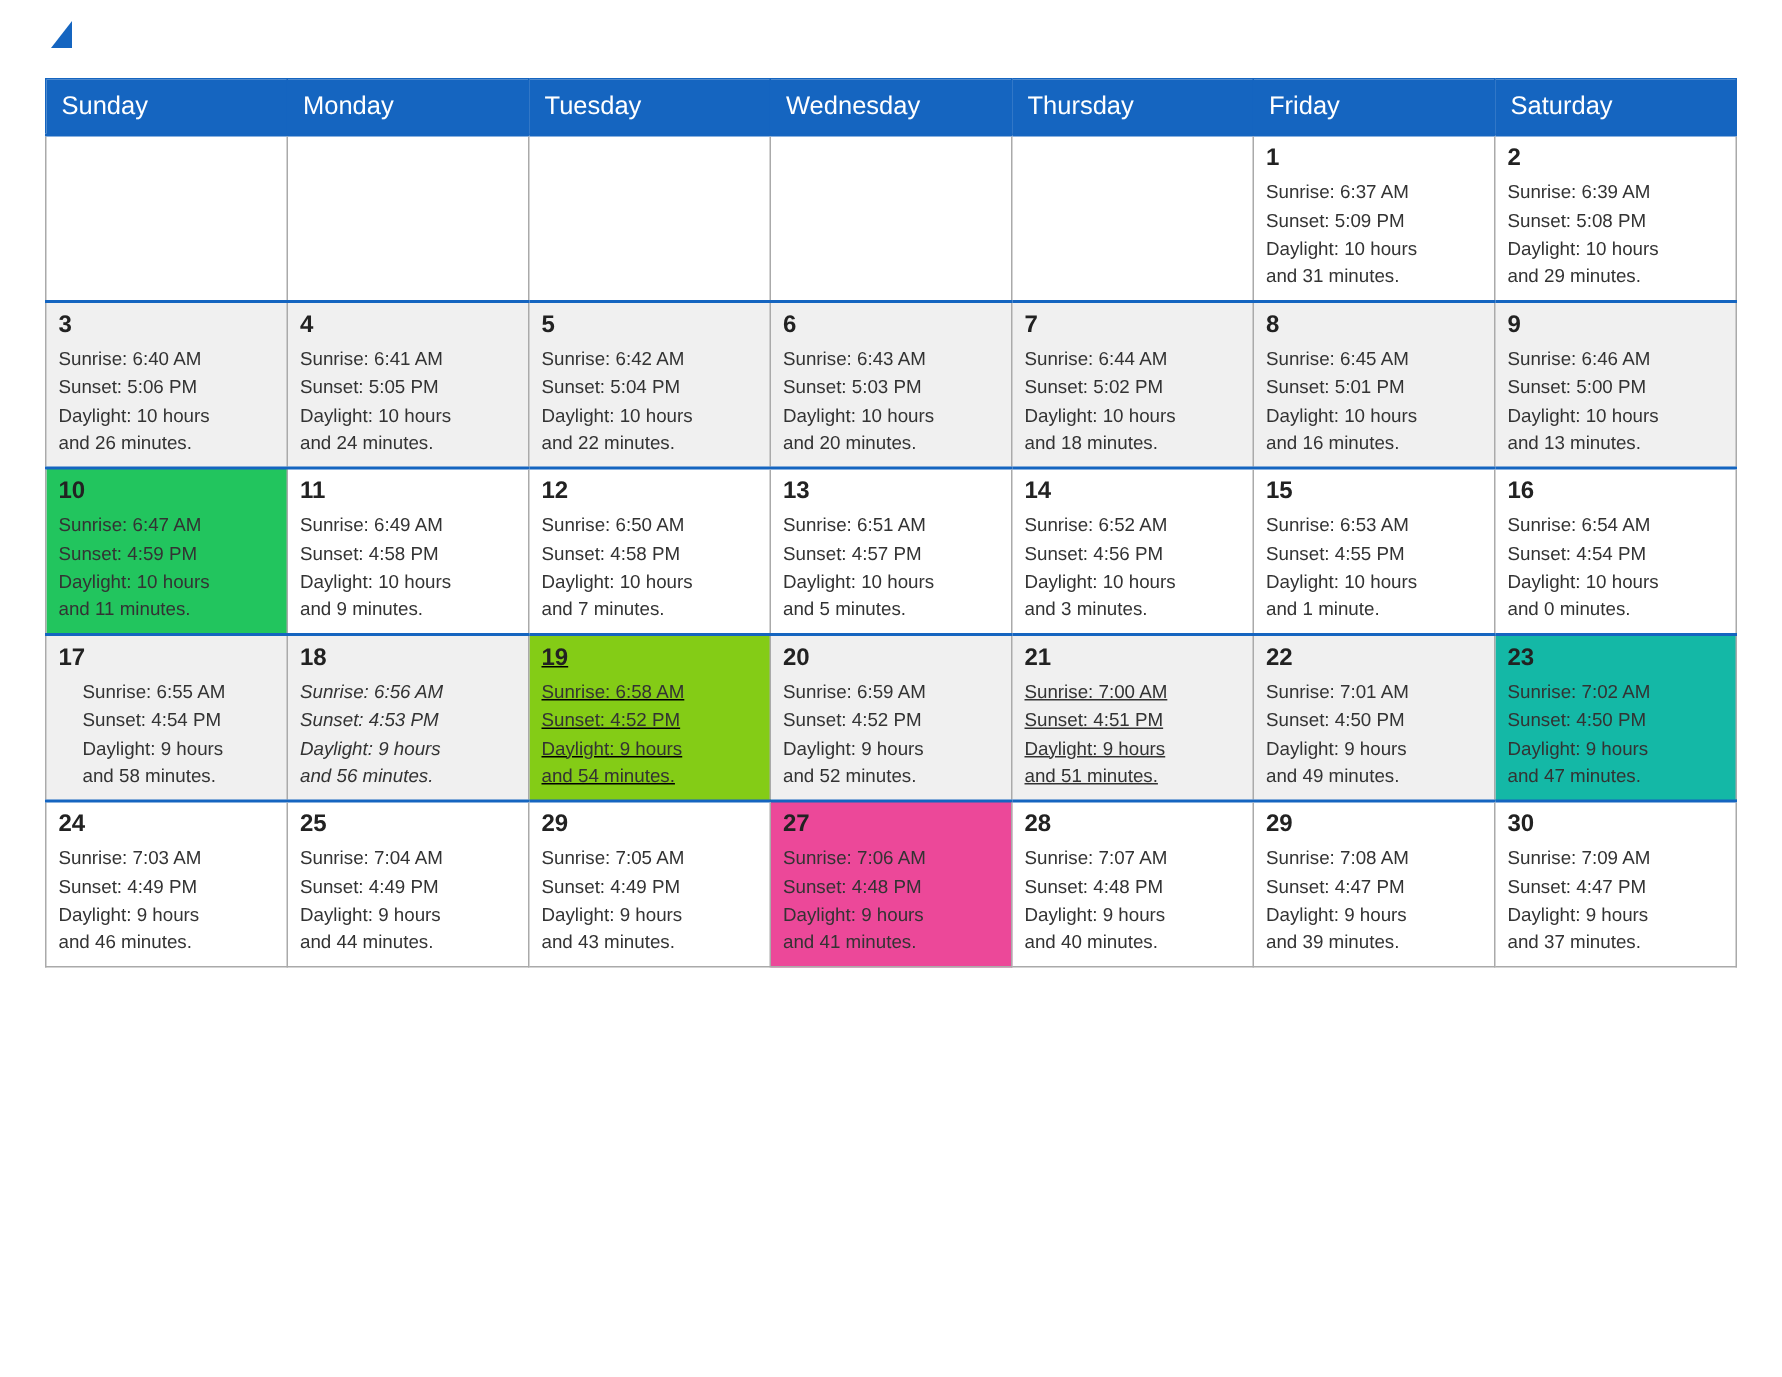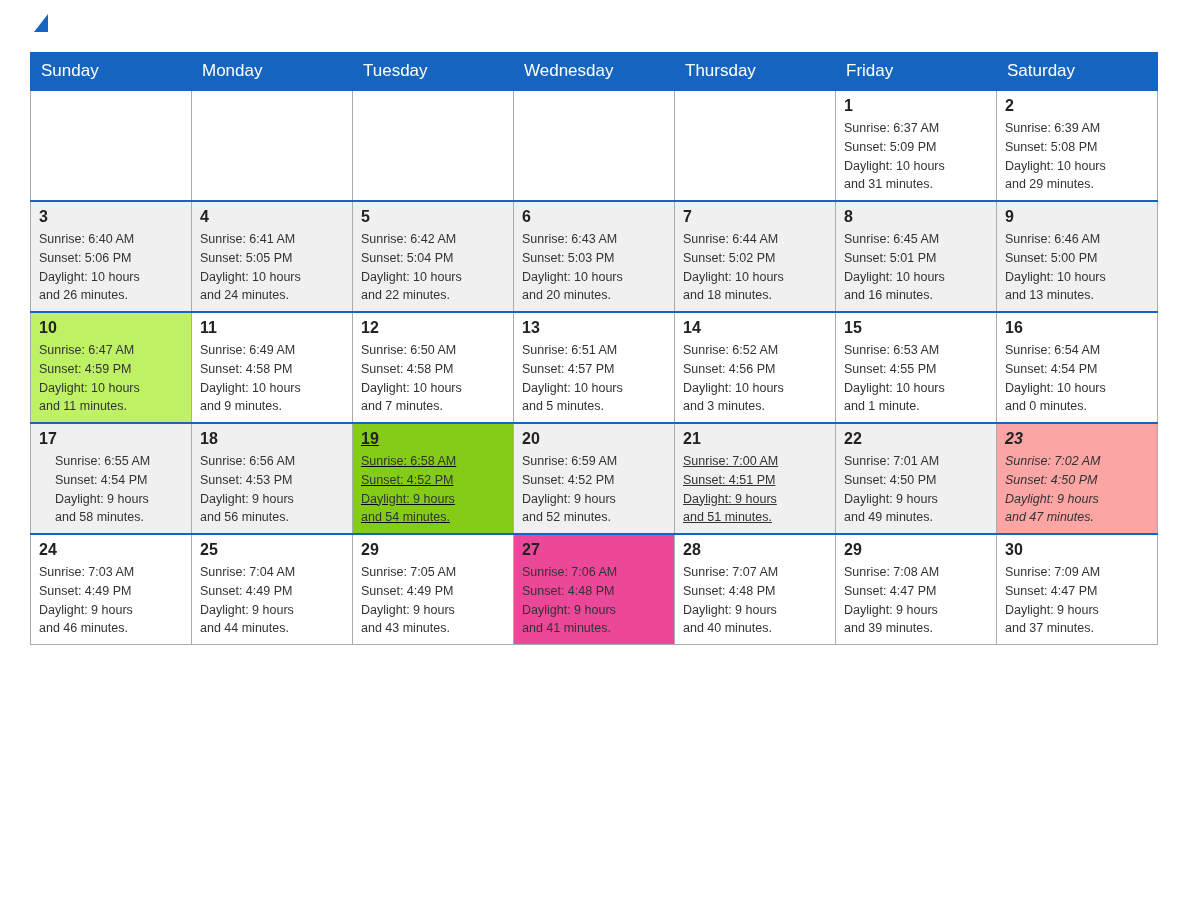--- a/index.html
+++ b/index.html
@@ -199,21 +199,21 @@
         </td>
         <td style="background: rgb(240, 240, 240);">
           <span class="day-number">9</span>
           <div class="day-info" style="white-space: pre-line;">Sunrise: 6:46 AM
 Sunset: 5:00 PM
 Daylight: 10 hours
 and 13 minutes.</div>
         </td>
       </tr>
       <tr class="row-border">
-        <td style="background: #bef264;">
+        <td style="background: #22c55e;">
           <span class="day-number">10</span>
           <div class="day-info" style="white-space: pre-line;">Sunrise: 6:47 AM
 Sunset: 4:59 PM
 Daylight: 10 hours
 and 11 minutes.</div>
         </td>
         <td style="background: rgb(255, 255, 255);">
           <span class="day-number">11</span>
           <div class="day-info" style="white-space: pre-line;">Sunrise: 6:49 AM
 Sunset: 4:58 PM
@@ -259,21 +259,21 @@
       <tr class="row-border">
         <td style="background: rgb(240, 240, 240);">
           <span class="day-number">17</span>
           <div class="day-info" style="white-space: pre-line; margin-left: 16px;">Sunrise: 6:55 AM
 Sunset: 4:54 PM
 Daylight: 9 hours
 and 58 minutes.</div>
         </td>
         <td style="background: rgb(240, 240, 240);">
           <span class="day-number">18</span>
-          <div class="day-info" style="white-space: pre-line;">Sunrise: 6:56 AM
+          <div class="day-info" style="white-space: pre-line; font-style: italic;">Sunrise: 6:56 AM
 Sunset: 4:53 PM
 Daylight: 9 hours
 and 56 minutes.</div>
         </td>
         <td style="background: #84cc16; text-decoration: underline;">
           <span class="day-number">19</span>
           <div class="day-info" style="white-space: pre-line;">Sunrise: 6:58 AM
 Sunset: 4:52 PM
 Daylight: 9 hours
 and 54 minutes.</div>
@@ -292,21 +292,21 @@
 Daylight: 9 hours
 and 51 minutes.</div>
         </td>
         <td style="background: rgb(240, 240, 240);">
           <span class="day-number">22</span>
           <div class="day-info" style="white-space: pre-line;">Sunrise: 7:01 AM
 Sunset: 4:50 PM
 Daylight: 9 hours
 and 49 minutes.</div>
         </td>
-        <td style="background: #fca5a5; font-style: italic;">
+        <td style="background: #14b8a6;">
           <span class="day-number">23</span>
           <div class="day-info" style="white-space: pre-line;">Sunrise: 7:02 AM
 Sunset: 4:50 PM
 Daylight: 9 hours
 and 47 minutes.</div>
         </td>
       </tr>
       <tr class="row-border">
         <td style="background: rgb(255, 255, 255);">
           <span class="day-number">24</span>

